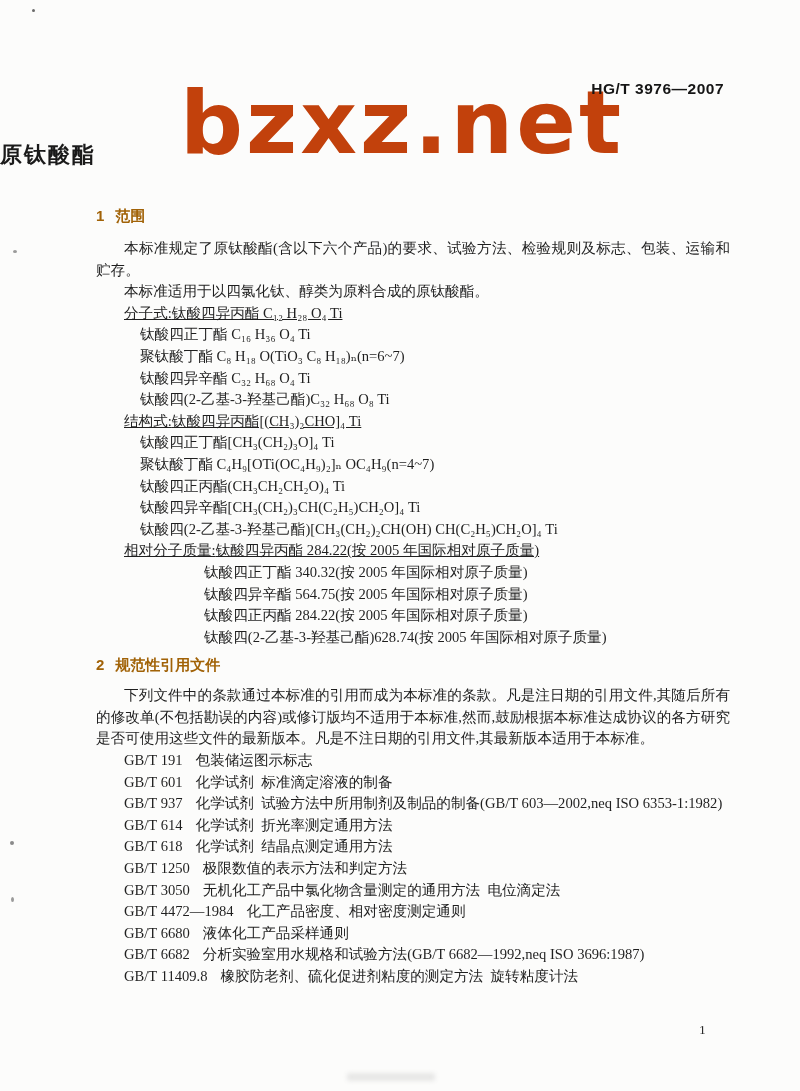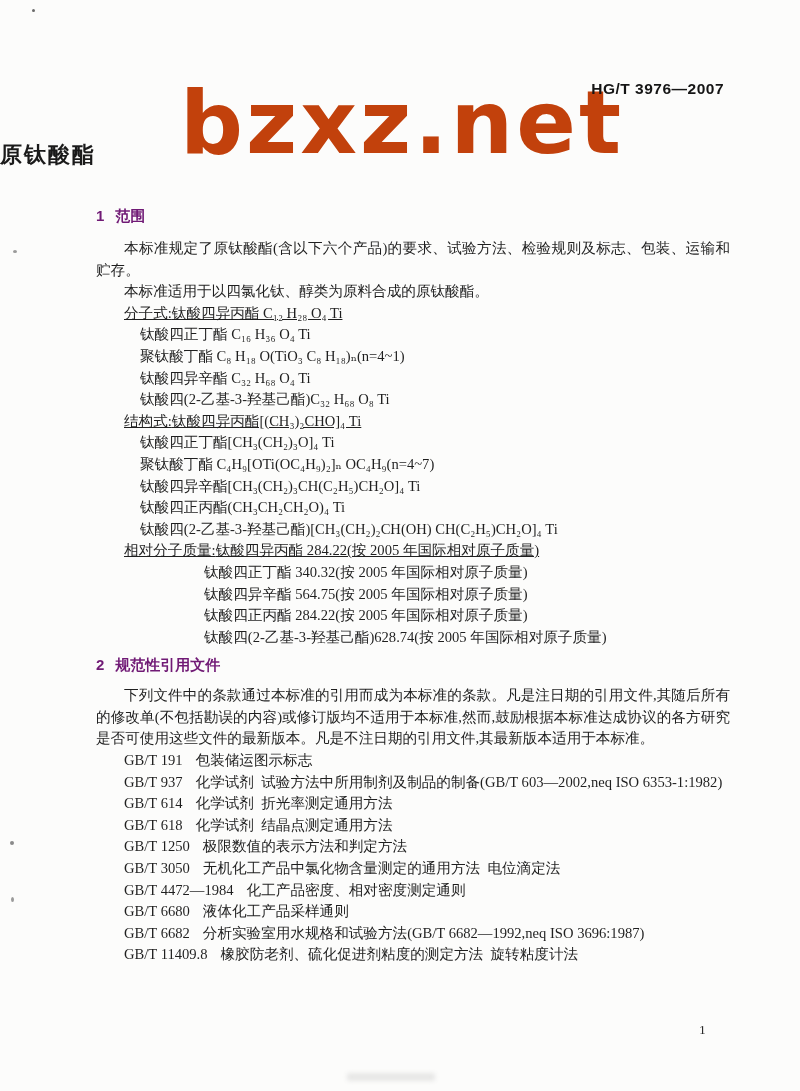--- a/index.html
+++ b/index.html
@@ -22,21 +22,21 @@
   }
   .doc-title {
     position:absolute; top:144px; left:0; width:100%; z-index:2;
     text-align:left;
     font-family:"Liberation Sans","DejaVu Sans",sans-serif;
     font-weight:700; font-size:22px; letter-spacing:2px; color:#1a1a1a;
   }
   .content { position:absolute; top:205px; left:96px; width:634px; z-index:2; }
   .sec-heading {
     font-family:"Liberation Sans","DejaVu Sans",sans-serif;
-    font-weight:700; font-size:15px; color:#701a75;
+    font-weight:700; font-size:15px; color:#a16207;
     margin:0 0 11px 0; line-height:22px;
   }
   .sec-heading.second { margin-top:6px; margin-bottom:9px; }
   .sec-num { margin-right:11px; }
   .para { margin:0; text-indent:28px; text-align:justify; }
   .fline { margin:0; white-space:pre-wrap; }
   .flabel { text-indent:28px;text-decoration:underline; }
   .fcont-s { padding-left:44px; }
   .fcont-l { padding-left:108px; }
   .ref-item { margin:0; text-indent:28px; text-align:justify; }
@@ -76,44 +76,45 @@
 
     <div class="sec-heading">
       <span class="sec-num">1</span><span>范围</span>
     </div>
 
     <p class="para">本标准规定了原钛酸酯(含以下六个产品)的要求、试验方法、检验规则及标志、包装、运输和贮存。</p>
     <p class="para">本标准适用于以四氯化钛、醇类为原料合成的原钛酸酯。</p>
 
     <div class="fline flabel"><span>分子式:</span><span>钛酸四异丙酯 C₁₂ H₂₈ O₄ Ti</span></div>
     <div class="fline fcont-s">钛酸四正丁酯 C₁₆ H₃₆ O₄ Ti</div>
-    <div class="fline fcont-s">聚钛酸丁酯 C₈ H₁₈ O(TiO₃ C₈ H₁₈)ₙ(n=4~1)</div>
+    <div class="fline fcont-s">聚钛酸丁酯 C₈ H₁₈ O(TiO₃ C₈ H₁₈)ₙ(n=6~7)</div>
     <div class="fline fcont-s">钛酸四异辛酯 C₃₂ H₆₈ O₄ Ti</div>
     <div class="fline fcont-s">钛酸四(2-乙基-3-羟基己酯)C₃₂ H₆₈ O₈ Ti</div>
 
     <div class="fline flabel"><span>结构式:</span><span>钛酸四异丙酯[(CH₃)₂CHO]₄ Ti</span></div>
     <div class="fline fcont-s">钛酸四正丁酯[CH₃(CH₂)₃O]₄ Ti</div>
     <div class="fline fcont-s">聚钛酸丁酯 C₄H₉[OTi(OC₄H₉)₂]ₙ OC₄H₉(n=4~7)</div>
+    <div class="fline fcont-s">钛酸四正丙酯(CH₃CH₂CH₂O)₄ Ti</div>
     <div class="fline fcont-s">钛酸四异辛酯[CH₃(CH₂)₃CH(C₂H₅)CH₂O]₄ Ti</div>
-    <div class="fline fcont-s">钛酸四正丙酯(CH₃CH₂CH₂O)₄ Ti</div>
     <div class="fline fcont-s">钛酸四(2-乙基-3-羟基己酯)[CH₃(CH₂)₂CH(OH) CH(C₂H₅)CH₂O]₄ Ti</div>
 
     <div class="fline flabel"><span>相对分子质量:</span><span>钛酸四异丙酯 284.22(按 2005 年国际相对原子质量)</span></div>
     <div class="fline fcont-l">钛酸四正丁酯 340.32(按 2005 年国际相对原子质量)</div>
     <div class="fline fcont-l">钛酸四异辛酯 564.75(按 2005 年国际相对原子质量)</div>
     <div class="fline fcont-l">钛酸四正丙酯 284.22(按 2005 年国际相对原子质量)</div>
     <div class="fline fcont-l">钛酸四(2-乙基-3-羟基己酯)628.74(按 2005 年国际相对原子质量)</div>
 
     <div class="sec-heading second">
       <span class="sec-num">2</span><span>规范性引用文件</span>
     </div>
 
     <p class="para">下列文件中的条款通过本标准的引用而成为本标准的条款。凡是注日期的引用文件,其随后所有的修改单(不包括勘误的内容)或修订版均不适用于本标准,然而,鼓励根据本标准达成协议的各方研究是否可使用这些文件的最新版本。凡是不注日期的引用文件,其最新版本适用于本标准。</p>
 
     <div class="ref-item"><span class="ref-code">GB/T 191</span><span class="ref-title">包装储运图示标志</span></div>
+    <div class="ref-item"><span class="ref-code">GB/T 601</span><span class="ref-title">化学试剂  标准滴定溶液的制备</span></div>
     <div class="ref-item"><span class="ref-code">GB/T 937</span><span class="ref-title">化学试剂  试验方法中所用制剂及制品的制备(GB/T 603—2002,neq ISO 6353-1:1982)</span></div>
     <div class="ref-item"><span class="ref-code">GB/T 614</span><span class="ref-title">化学试剂  折光率测定通用方法</span></div>
     <div class="ref-item"><span class="ref-code">GB/T 618</span><span class="ref-title">化学试剂  结晶点测定通用方法</span></div>
     <div class="ref-item"><span class="ref-code">GB/T 1250</span><span class="ref-title">极限数值的表示方法和判定方法</span></div>
     <div class="ref-item"><span class="ref-code">GB/T 3050</span><span class="ref-title">无机化工产品中氯化物含量测定的通用方法  电位滴定法</span></div>
     <div class="ref-item"><span class="ref-code">GB/T 4472—1984</span><span class="ref-title">化工产品密度、相对密度测定通则</span></div>
     <div class="ref-item"><span class="ref-code">GB/T 6680</span><span class="ref-title">液体化工产品采样通则</span></div>
     <div class="ref-item"><span class="ref-code">GB/T 6682</span><span class="ref-title">分析实验室用水规格和试验方法(GB/T 6682—1992,neq ISO 3696:1987)</span></div>
     <div class="ref-item"><span class="ref-code">GB/T 11409.8</span><span class="ref-title">橡胶防老剂、硫化促进剂粘度的测定方法  旋转粘度计法</span></div>
 

